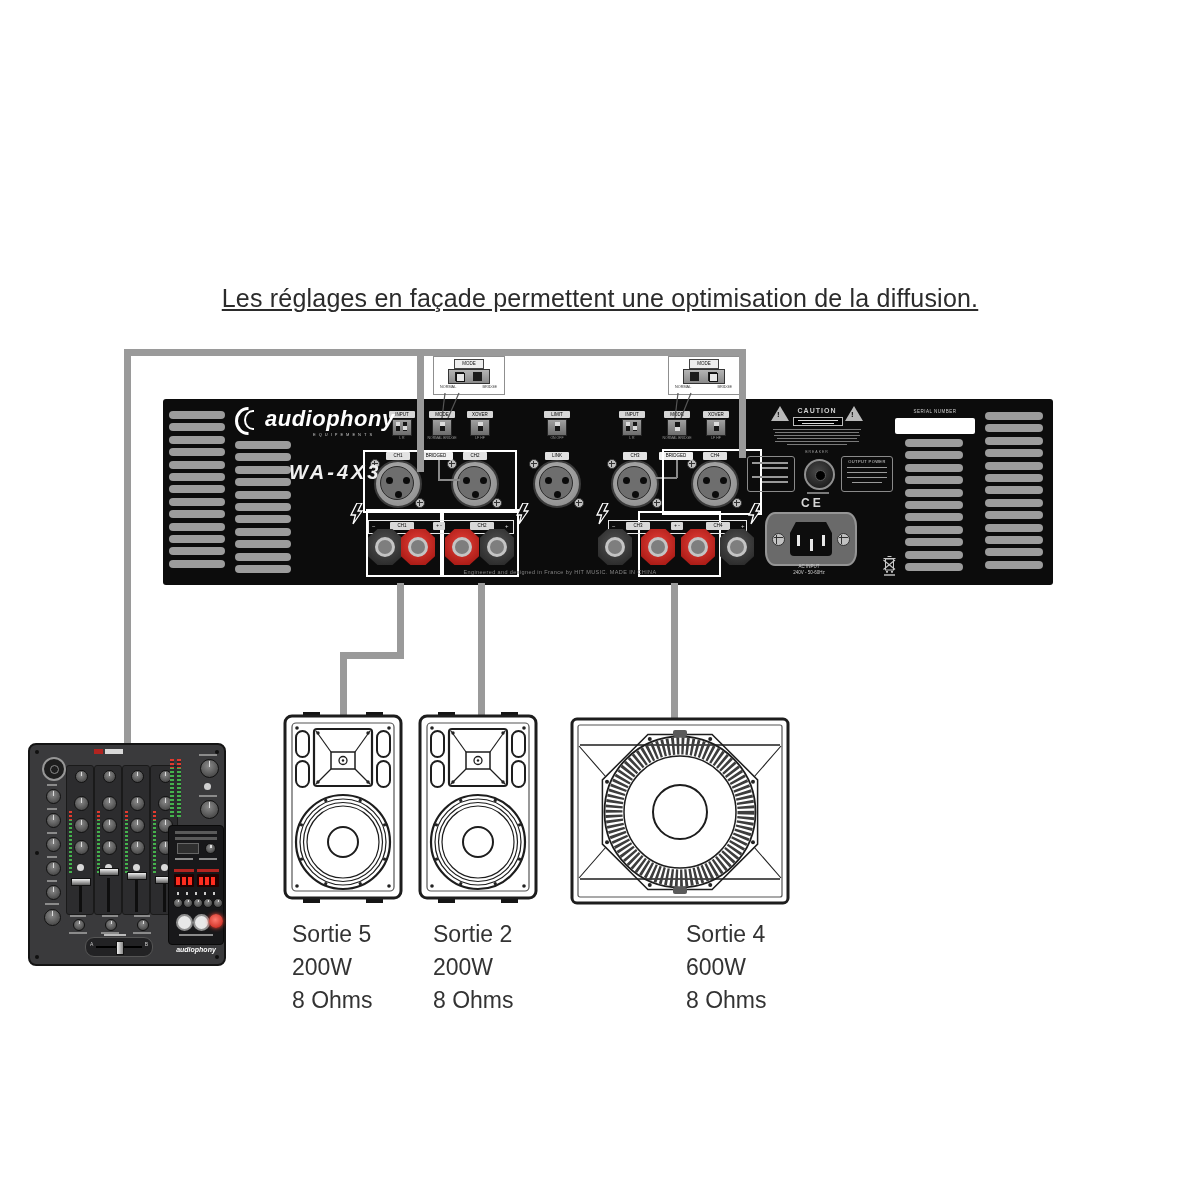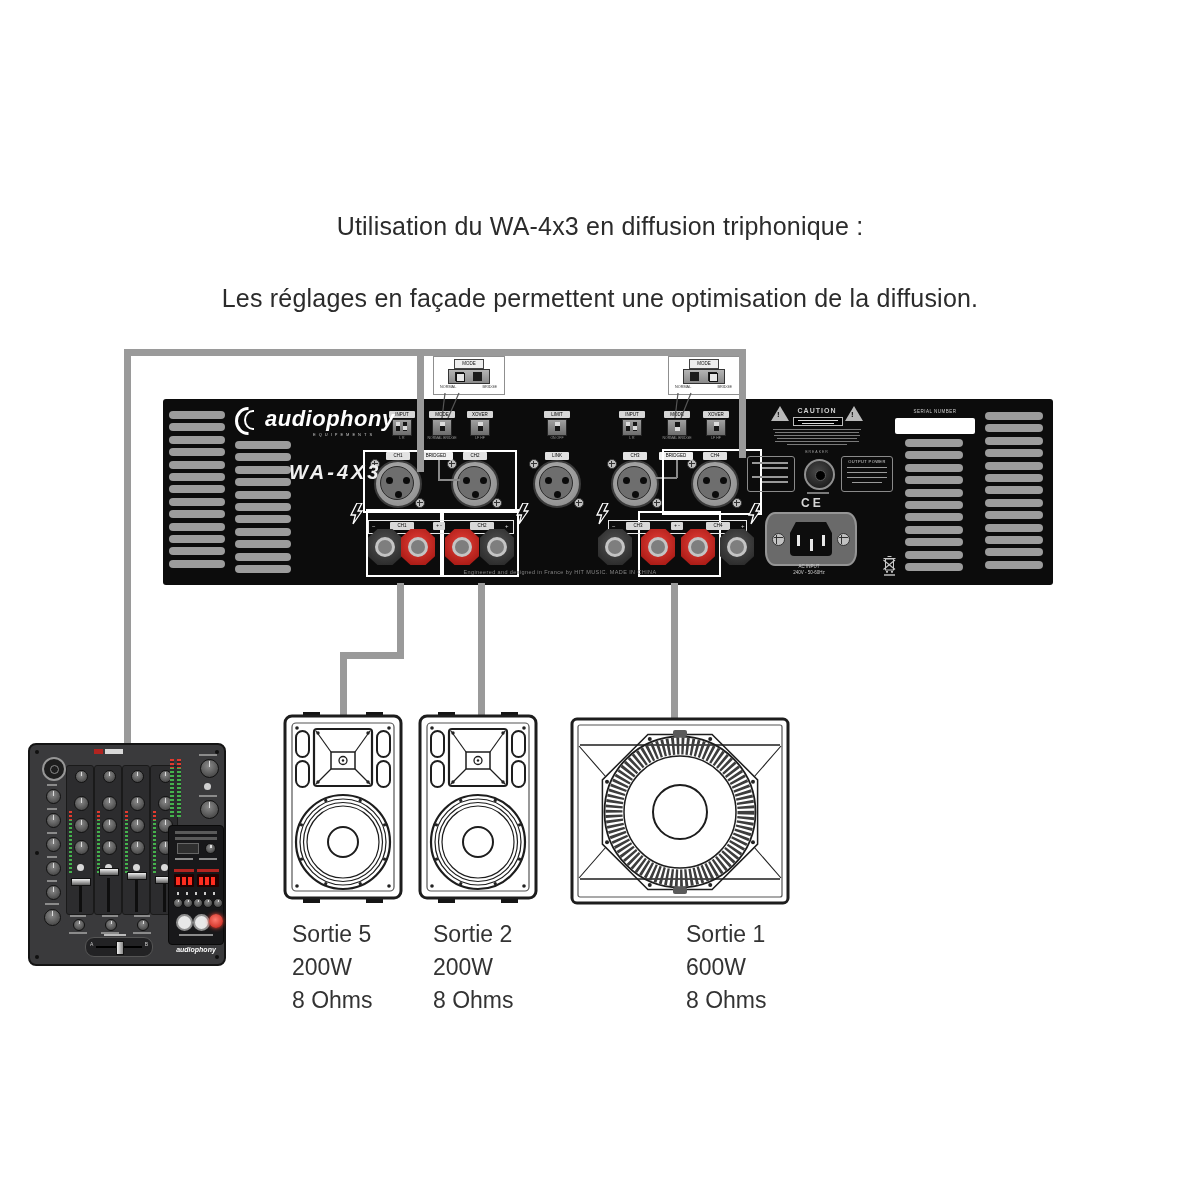--- a/index.html
+++ b/index.html
@@ -66,22 +66,21 @@
   .fader-slot{position:absolute;width:3px;background:#0e0e0e;}
   .fader-h{position:absolute;width:18px;height:6px;background:linear-gradient(#f0f0f0,#606060);border:0.5px solid #111;}
   .wbtn{position:absolute;border-radius:50%;background:#e8e8e8;border:2px solid #8f8f8f;}
   .out-label{position:absolute;color:#333;font-size:23px;line-height:33px;}
 </style>
 </head>
 <body>
 
 <div id="page">
 
-  <div class="title-line" style="top:212px;">Utilisation du WA-4x3 en diffusion triphonique :</div>
-  <div class="title-line" style="top:284px;">Les réglages en façade permettent une optimisation de la diffusion.</div>
+  <div class="title-line" style="top:284px;text-decoration:underline;">Les réglages en façade permettent une optimisation de la diffusion.</div>
 
   <div id="amp">
     <div id="amp-generated">
         <div class="vent" style="left: 6px; top: 12px; width: 56px;"></div>
         <div class="vent" style="left: 6px; top: 24.4px; width: 56px;"></div>
         <div class="vent" style="left: 6px; top: 36.8px; width: 56px;"></div>
         <div class="vent" style="left: 6px; top: 49.2px; width: 56px;"></div>
         <div class="vent" style="left: 6px; top: 61.6px; width: 56px;"></div>
         <div class="vent" style="left: 6px; top: 74px; width: 56px;"></div>
         <div class="vent" style="left: 6px; top: 86.4px; width: 56px;"></div>
@@ -668,17 +667,17 @@
     <div>Sortie 5</div>
     <div>200W</div>
     <div>8 Ohms</div>
   </div>
   <div class="out-label" style="left:433px;top:918px;">
     <div>Sortie 2</div>
     <div>200W</div>
     <div>8 Ohms</div>
   </div>
   <div class="out-label" style="left:686px;top:918px;">
-    <div>Sortie 1</div>
+    <div>Sortie 4</div>
     <div>600W</div>
     <div>8 Ohms</div>
   </div>
 </div>
 
 </body></html>

